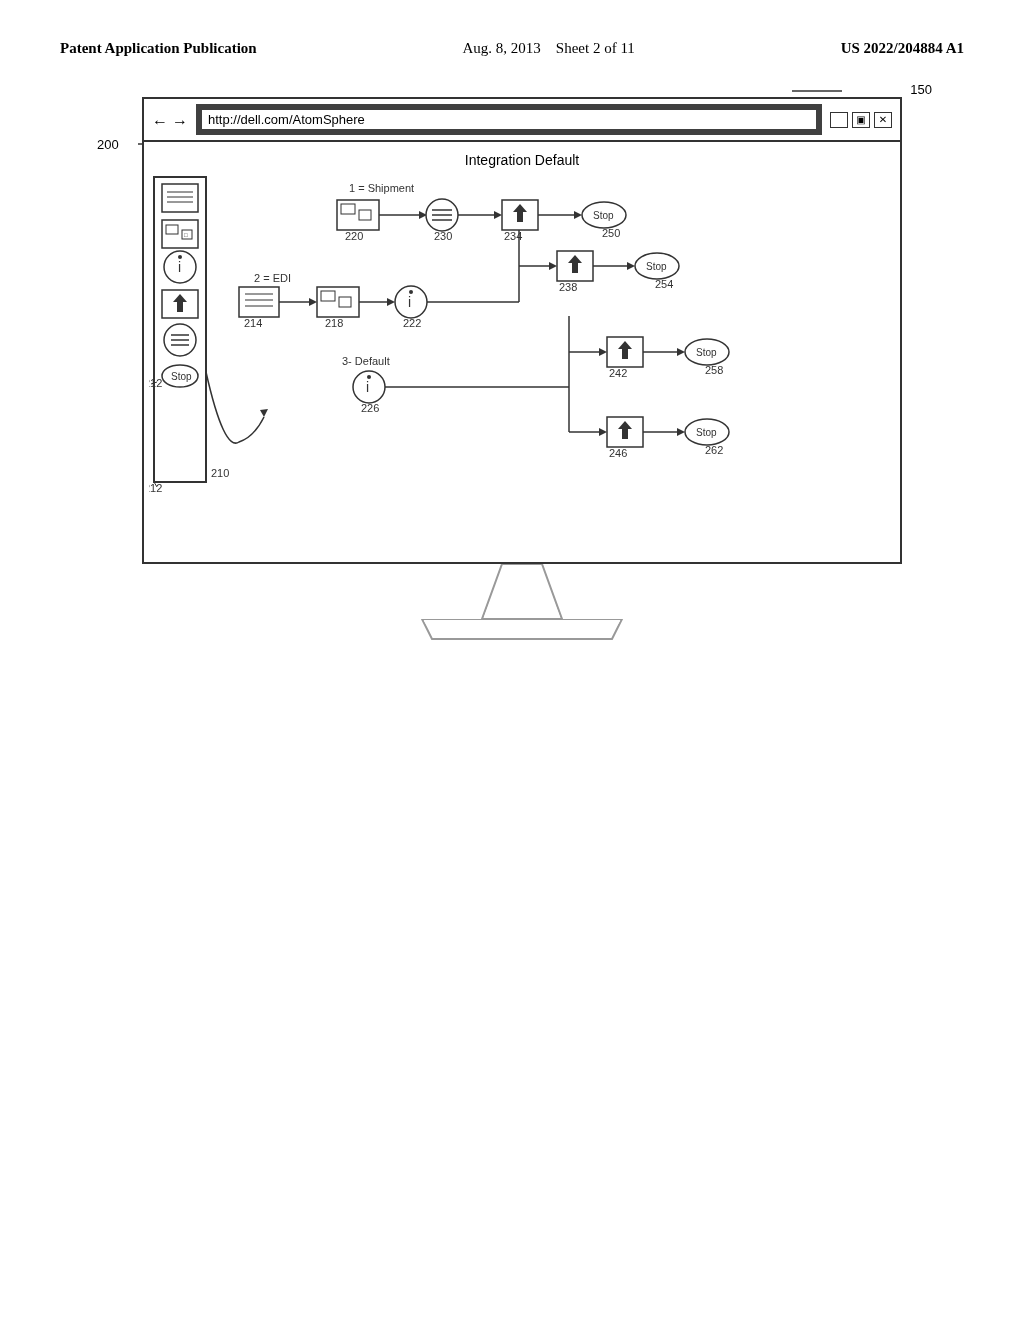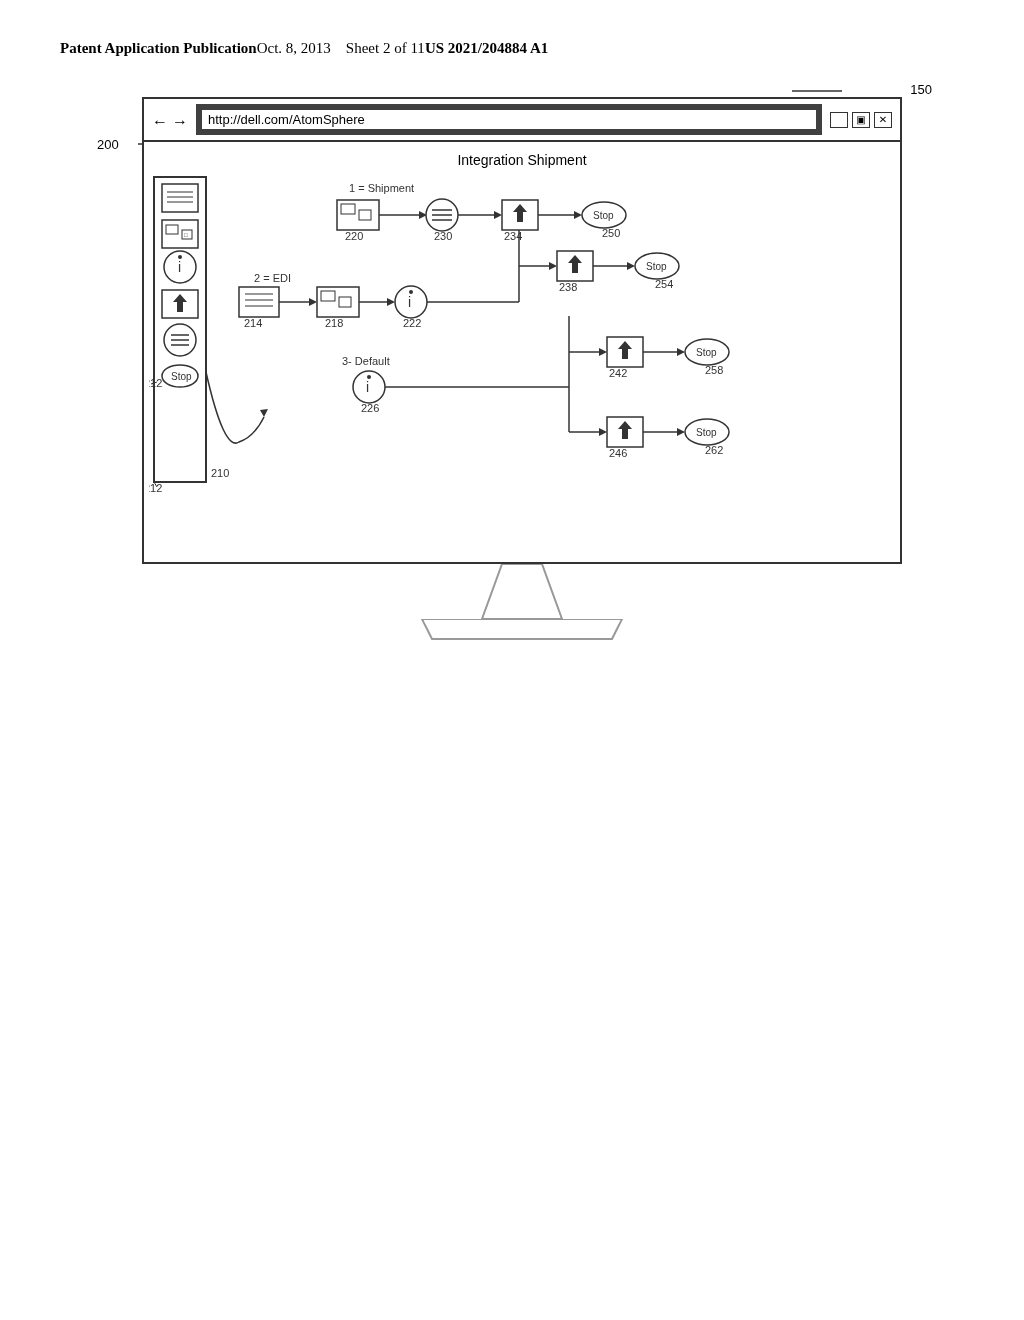--- a/index.html
+++ b/index.html
@@ -8,20 +8,21 @@
       height: 1320px;
       background: #ffffff;
       font-family: 'Times New Roman', Times, serif;
       overflow: hidden;
       position: relative;
     }
 
     
     .patent-header {
       display: flex;
+      justify-content: space-between;
       align-items: flex-start;
       padding: 40px 60px 20px 60px;
     }
     .patent-header-left {
       font-size: 15px;
       font-weight: bold;
     }
     .patent-header-center {
       font-size: 15px;
       text-align: center;
@@ -133,24 +134,24 @@
       width: 760px;
       margin: 0 auto;
     }
   </style>
 </head>
 <body>
 
 <div class="patent-header">
   <div class="patent-header-left">Patent Application Publication</div>
   <div class="patent-header-center">
-    <span>Oct. 8, 2013</span>&nbsp;&nbsp;&nbsp;
+    <span>Aug. 8, 2013</span>&nbsp;&nbsp;&nbsp;
     <span>Sheet 2 of 11</span>
   </div>
-  <div class="patent-header-right">US 2021/204884 A1</div>
+  <div class="patent-header-right">US 2022/204884 A1</div>
 </div>
 
 <div class="main-content">
   <div class="figure-area">
 
     <div style="position:relative; width:760px; margin: 0 auto 0 40px;">
 
       <div style="position:absolute; top:-15px; right:-20px; font-size:13px; font-family:Arial,sans-serif;">150</div>
 
       <svg style="position:absolute; top:-18px; right:50px; width:80px; height:25px;">
@@ -179,21 +180,21 @@
           </div>
           <div class="browser-url-bar">http://dell.com/AtomSphere</div>
           <div class="browser-window-controls">
             <div class="win-btn"></div>
             <div class="win-btn">▣</div>
             <div class="win-btn">✕</div>
           </div>
         </div>
 
         <div class="integration-canvas" style="height: 420px; position: relative;">
-          <div class="platform-title">Integration Shipment</div>
+          <div class="platform-title">Integration Default</div>
 
           <svg width="730" height="385" style="position:absolute; left:5px; top:30px;">
 
             <rect x="5" y="5" width="52" height="305" fill="white" stroke="#333" stroke-width="2"></rect>
 
             <rect x="13" y="12" width="36" height="28" fill="white" stroke="#333" stroke-width="1.5"></rect>
             <line x1="18" y1="20" x2="44" y2="20" stroke="#333" stroke-width="1"></line>
             <line x1="18" y1="25" x2="44" y2="25" stroke="#333" stroke-width="1"></line>
             <line x1="18" y1="30" x2="44" y2="30" stroke="#333" stroke-width="1"></line>
 

